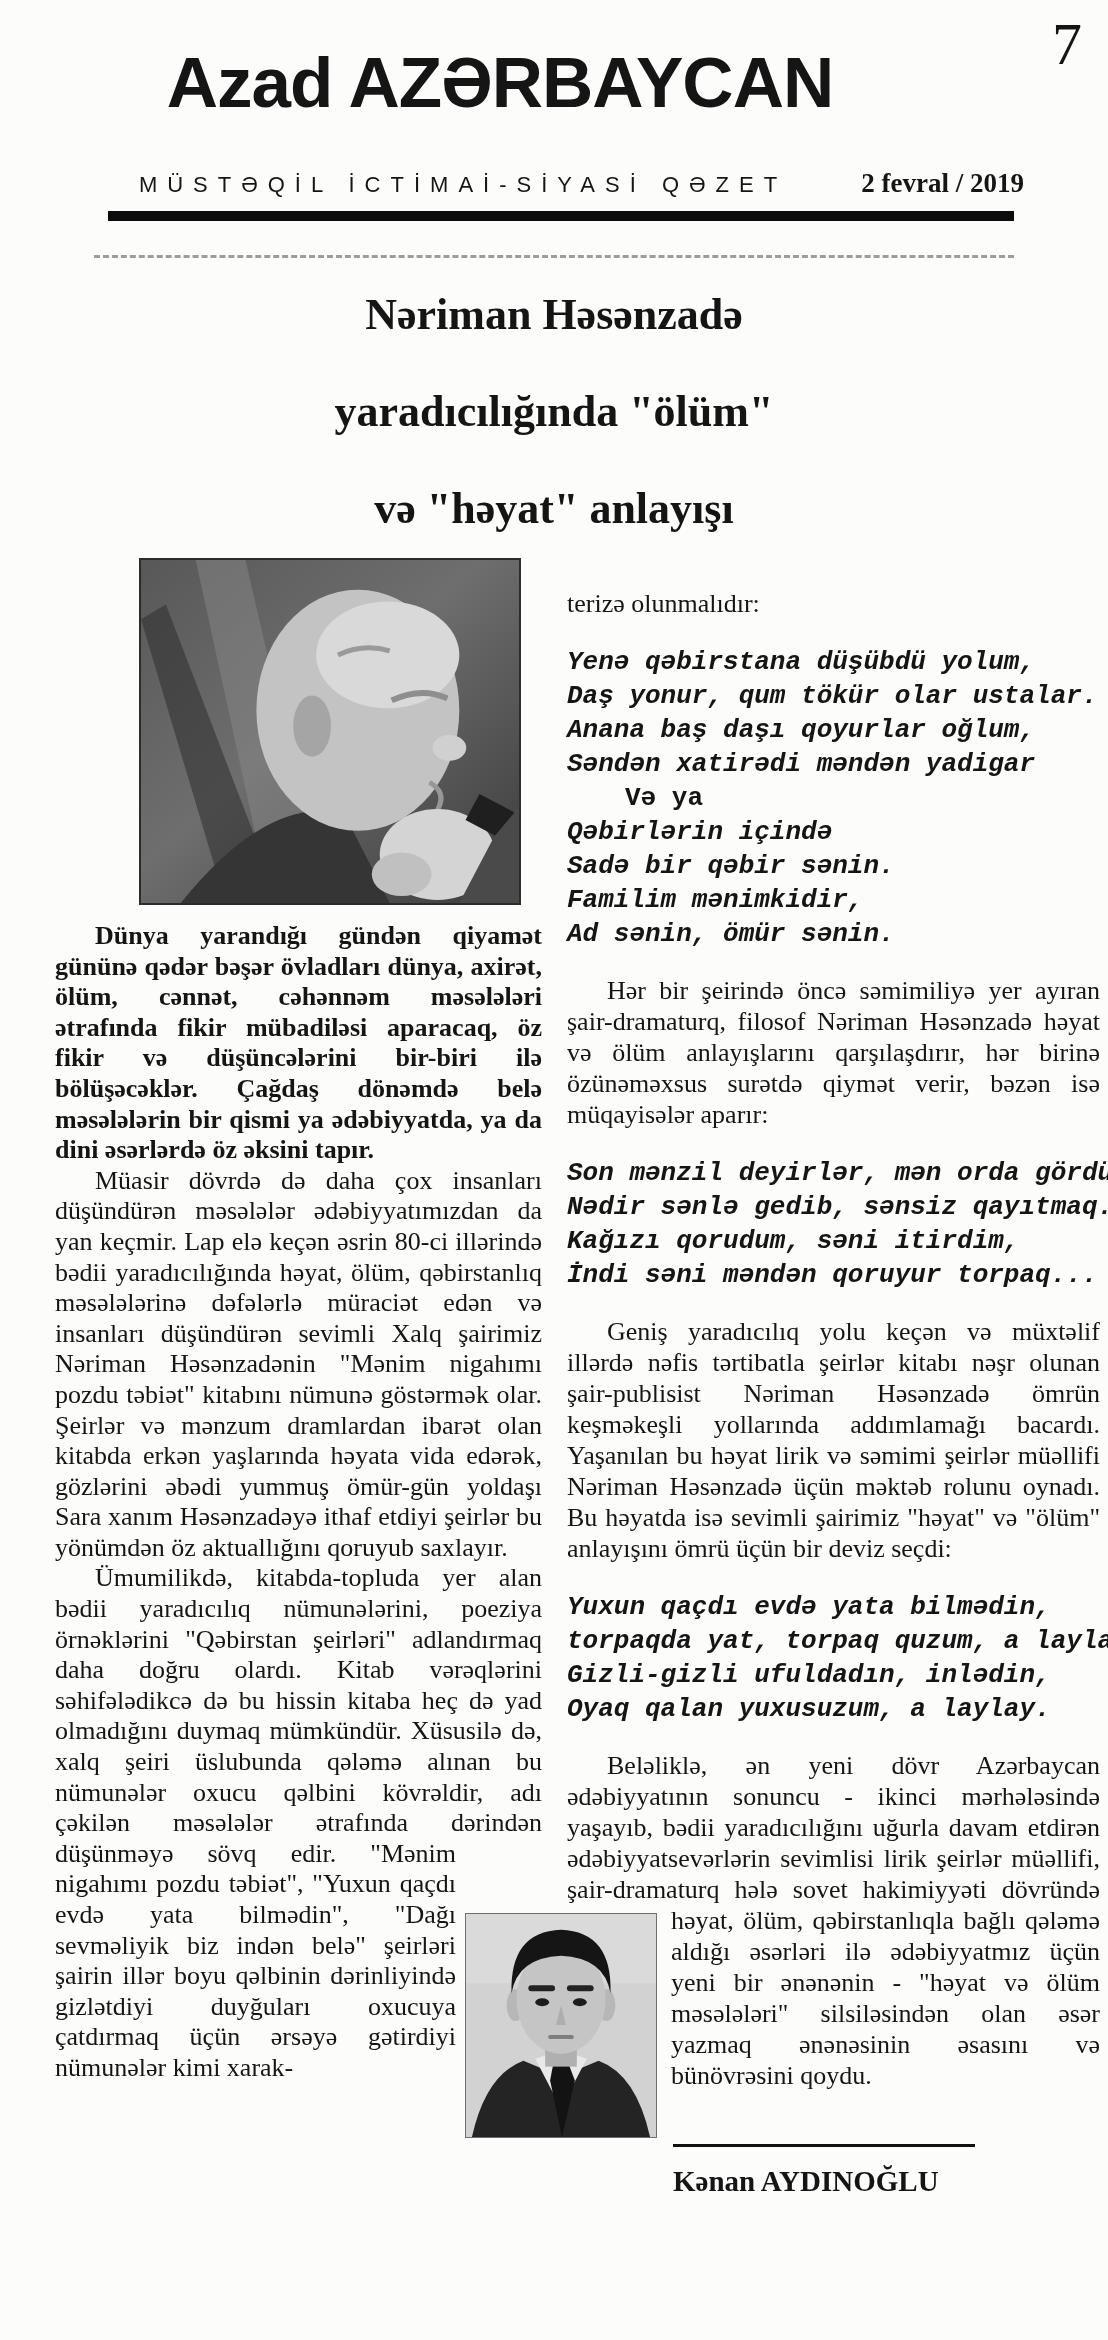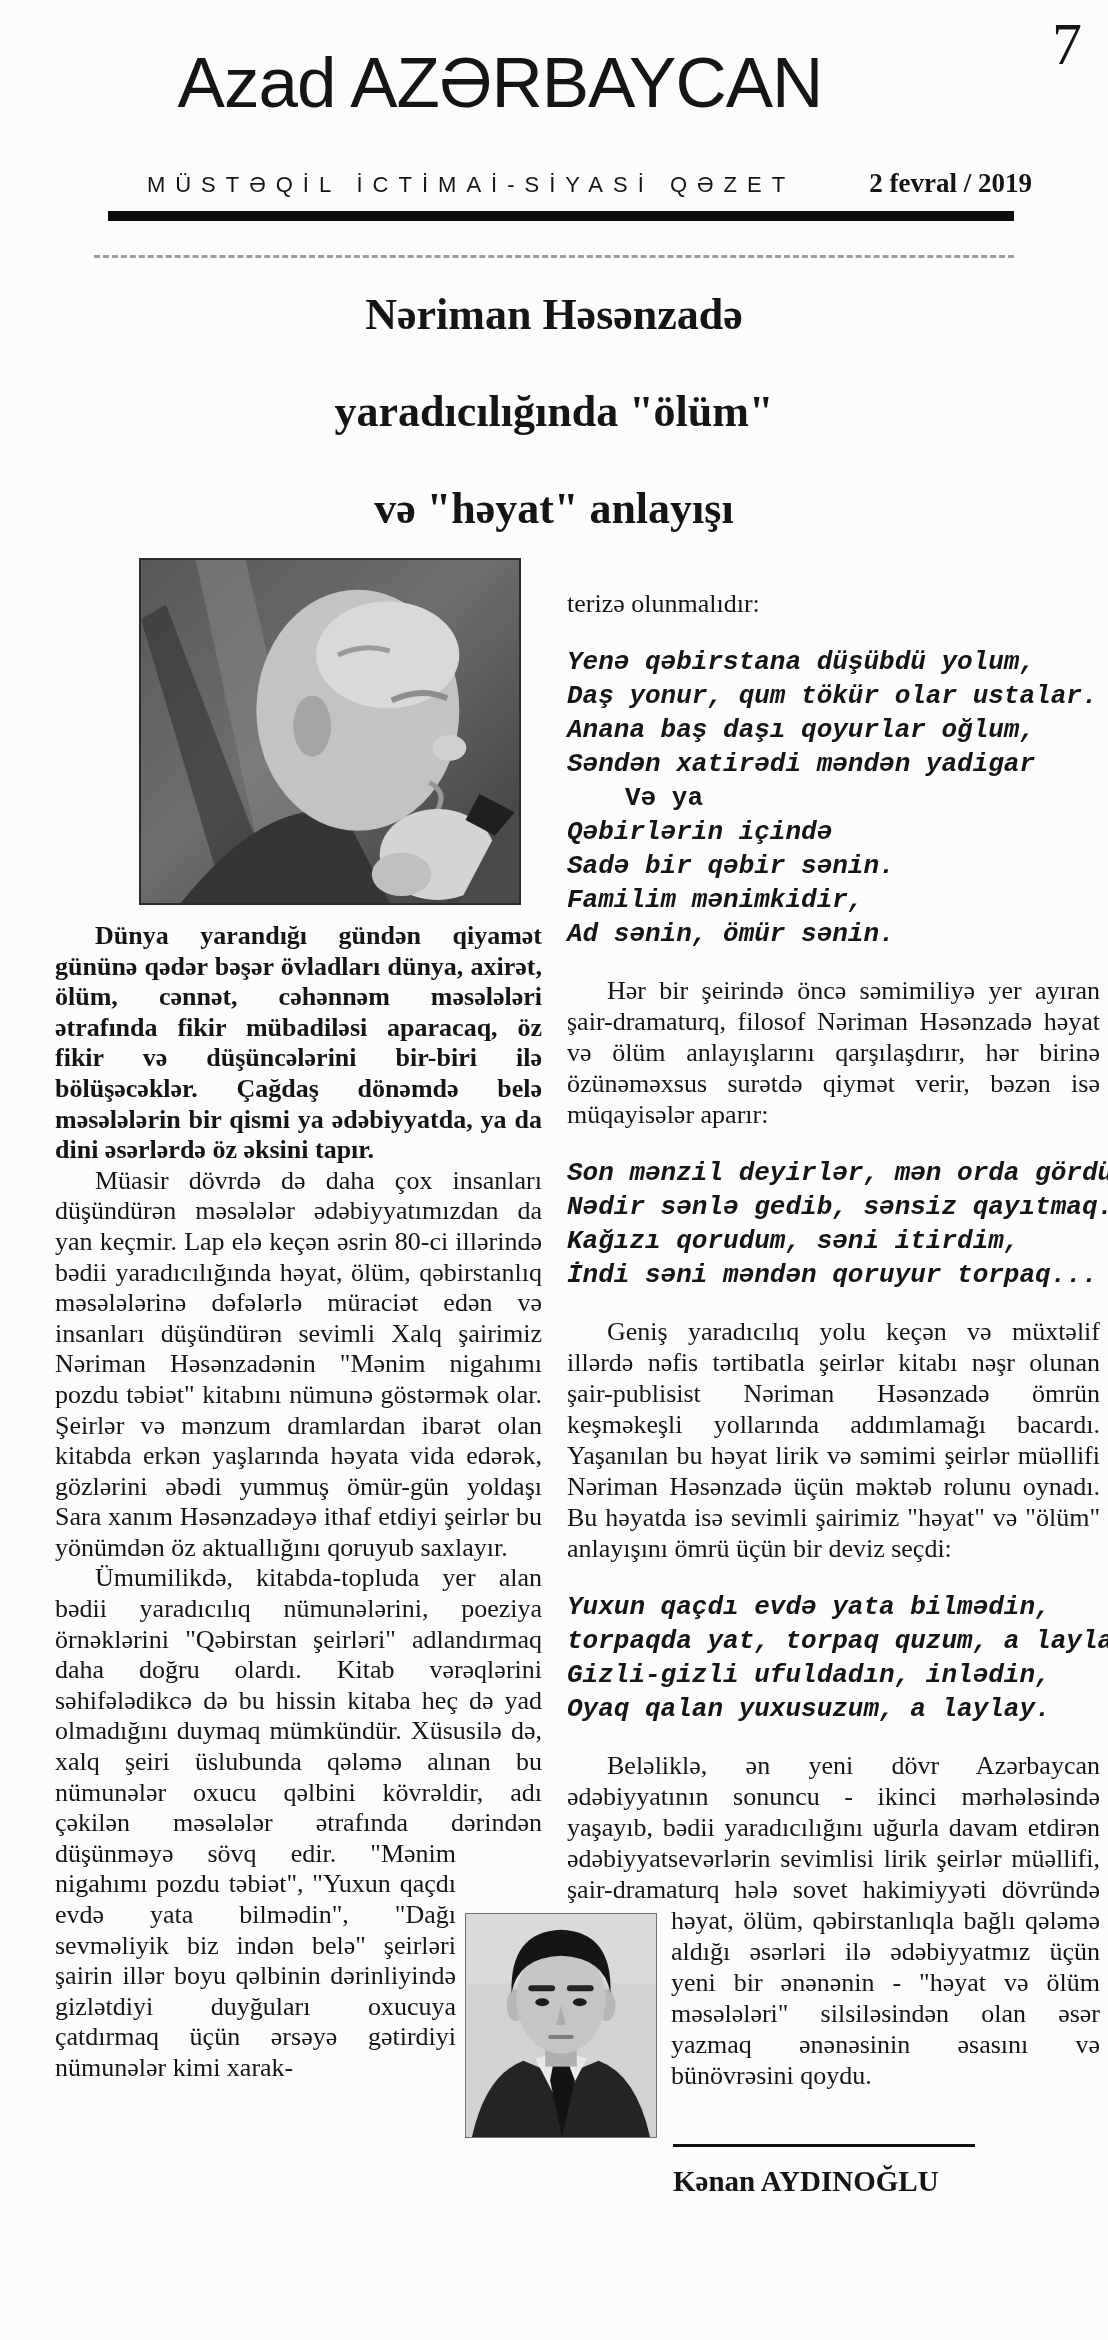--- a/index.html
+++ b/index.html
@@ -8,25 +8,25 @@
     background:#fcfcfa; color:#151515; overflow:hidden;
     font-family:"Liberation Serif", serif;
   }
   
   .page-number {
     position:absolute; top:14px; right:26px;
     font-family:"Liberation Serif", serif; font-size:60px; line-height:1;
   }
   .masthead-title {
     position:absolute; top:44px; left:60px; width:880px; text-align:center;
-    font-family:"Liberation Sans", sans-serif; font-weight:normal;
+    font-family:"Liberation Sans", sans-serif; font-weight:bold;
     font-size:71px; line-height:1.1; letter-spacing:-1px; white-space:nowrap;
   }
   .masthead-row {
-    position:absolute; top:168px; left:100px; width:932px;
+    position:absolute; top:168px; left:92px; width:932px;
     display:flex; align-items:baseline;justify-content:space-between;
   }
   .masthead-subtitle {
     width:742px; text-align:center; white-space:nowrap;
     font-family:"Liberation Sans", sans-serif; font-size:22px; letter-spacing:10px;
   }
   .masthead-date {
     flex:1; text-align:right; white-space:nowrap;
     font-family:"Liberation Serif", serif; font-weight:bold; font-size:27px;
   }

